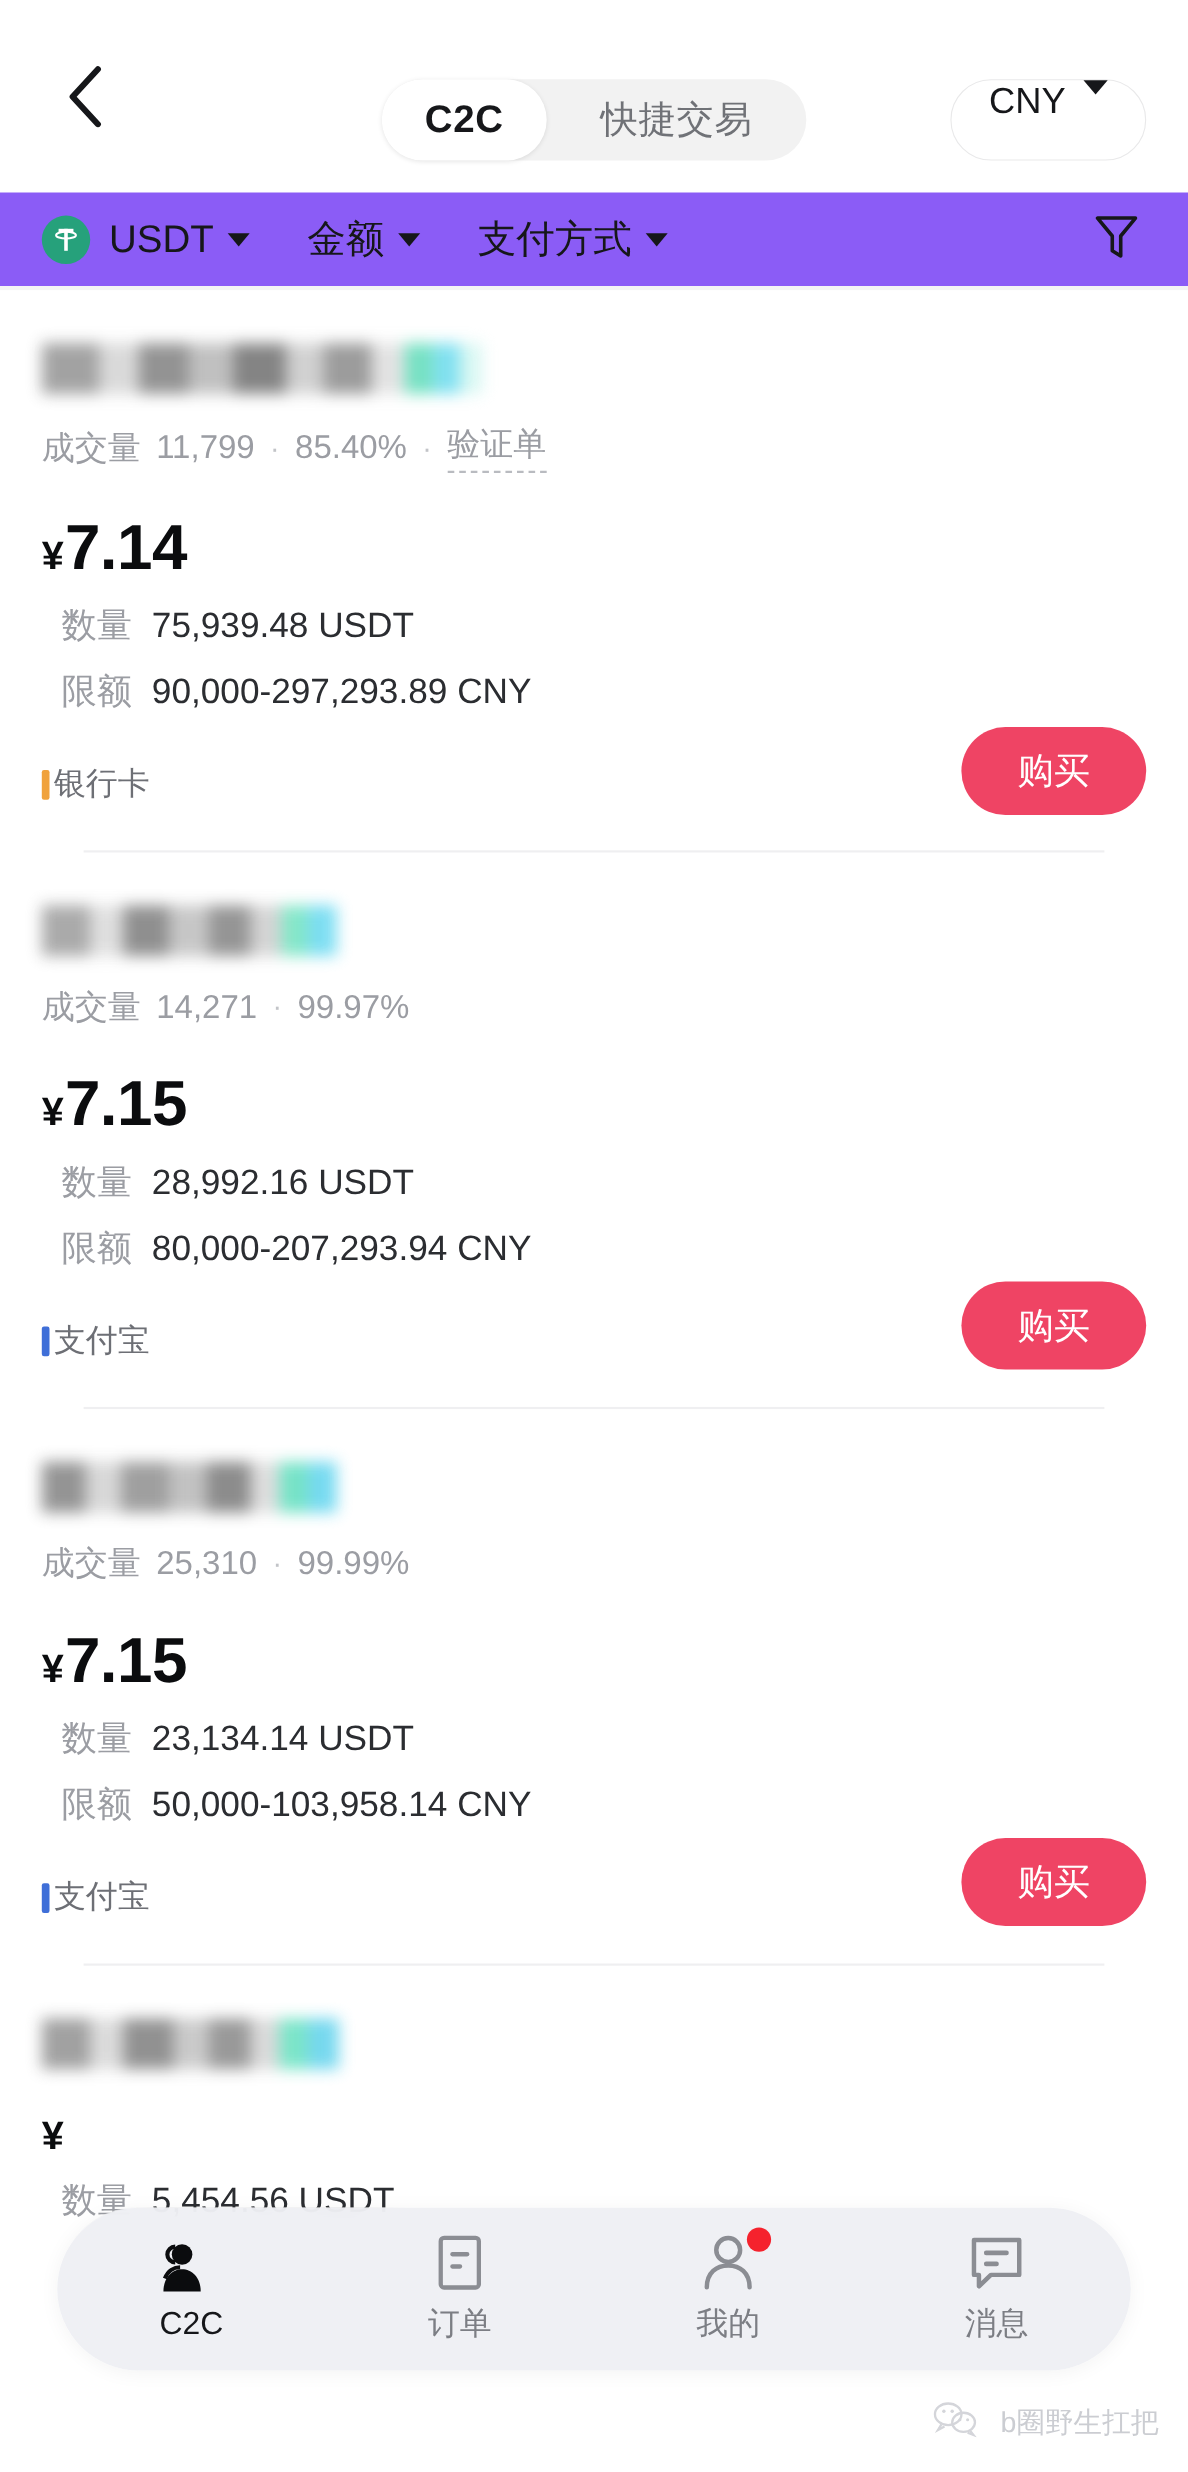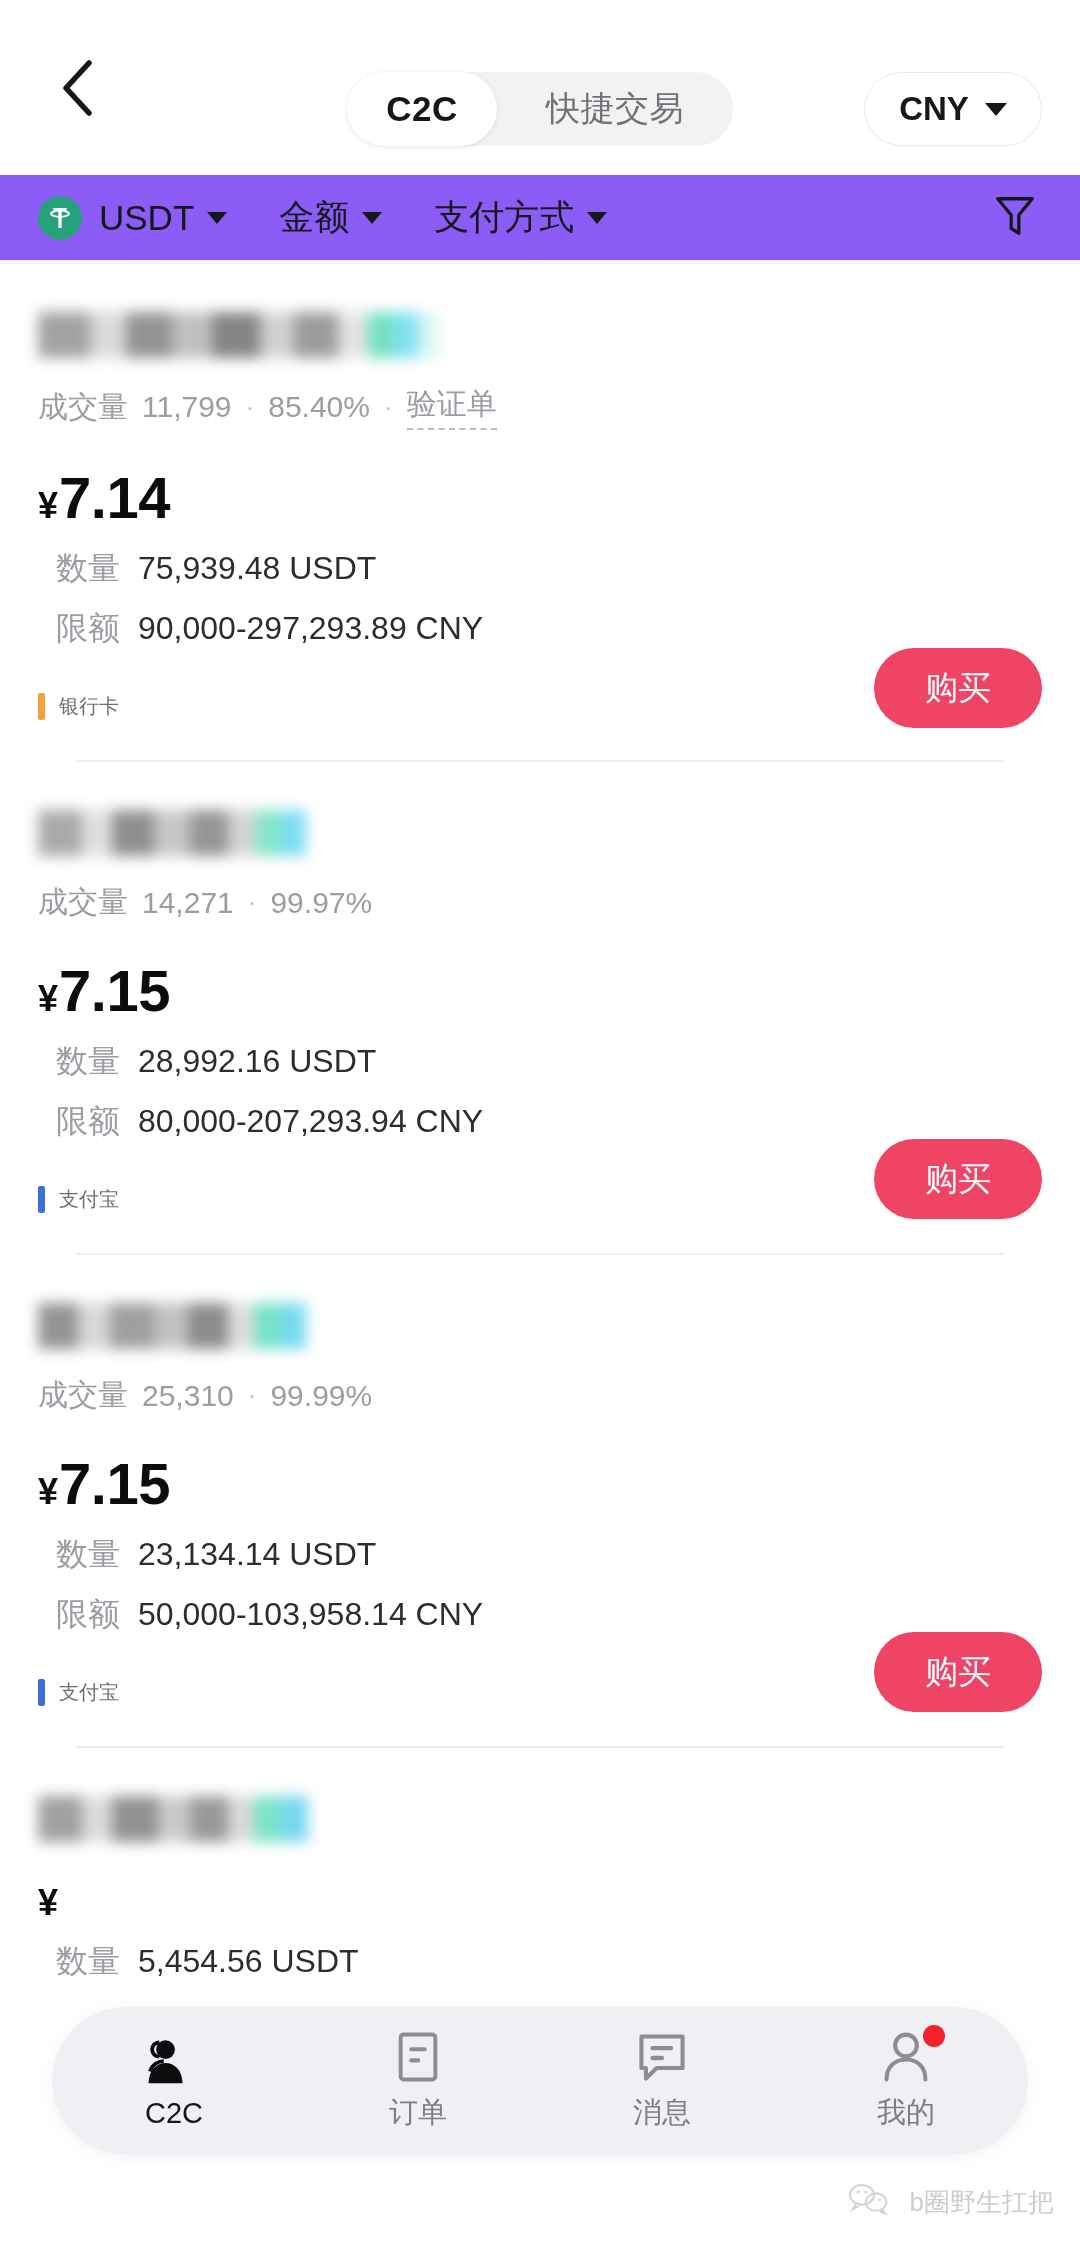--- a/index.html
+++ b/index.html
@@ -36,22 +36,22 @@
     background:#ffffff; color:#16171a; font-weight:700;
     border-radius:46px; width:150px; height:74px;
     box-shadow:0 1px 5px rgba(0,0,0,0.10);
   }
   .seg.inactive { color:#707277; width:236px; font-weight:400; font-size:34px; }
 
   .cur-btn {
     position:absolute; right:38px; top:72px;
     height:74px; min-width:178px; padding:0 26px;
     border:1.6px solid #e9e9ea; border-radius:40px; background:#fff;
-    display:flex; align-items:center; justify-content:center; gap:16px;
-    font-size:33px; color:#16171a; font-weight:700;
+    display:flex; justify-content:center; gap:16px;
+    font-size:33px; color:#16171a; font-weight:400;
   }
   .caret { width:0; height:0; border-left:11px solid transparent; border-right:11px solid transparent; border-top:13px solid #16171a; }
   .caret.sm { border-left-width:10px; border-right-width:10px; border-top-width:12px; }
 
   
   .filterbar {
     height:85px; display:flex; align-items:center; padding:0 38px;
     background:#8b5cf6; position:relative;
   }
   .filt { display:flex; align-items:center; gap:13px; margin-right:52px; }
@@ -79,21 +79,21 @@
   .stats .verify { color:#9b9da3; border-bottom:2.5px dashed #b9bbc0; padding-bottom:3px; }
 
   .price { margin-top:34px; display:flex; align-items:baseline; color:#0b0c0e; }
   .price .yen { font-size:36px; font-weight:700; margin-right:2px; letter-spacing:-1px; }
   .price .val { font-size:58px; font-weight:700; letter-spacing:-0.5px; }
 
   .kv { margin-top:16px; display:flex; align-items:baseline; font-size:32px;text-align:center; }
   .kv .k { color:#9b9da3; width:100px; flex:0 0 auto; }
   .kv .v { color:#2b2d31; }
 
-  .paytag { margin-top:42px; display:flex; align-items:center; gap:14px; font-size:20px; color:#6d6f75;font-family:Liberation Serif, serif; }
+  .paytag { margin-top:42px; display:flex; align-items:center; gap:4px; font-size:29px; color:#6d6f75;font-family:Liberation Serif, serif; }
   .bar { width:7px; height:27px; border-radius:2px; flex:0 0 auto; }
 
   .buy {
     position:absolute; right:38px;
     width:168px; height:80px; border-radius:44px;
     background:#ef4464; color:#fff; font-size:33px;
     display:flex; align-items:center; justify-content:center; border:none;
   }
   .divider { height:2px; background:#efeff1; margin:40px 38px 0 38px; }
 
@@ -359,39 +359,39 @@
         <svg width="50" height="52" viewBox="0 0 22 24">
           <rect x="3" y="1.6" width="16" height="20.8" rx="1.4" fill="none" stroke="#8b8d93" stroke-width="1.8"></rect>
           <rect x="7" y="7.5" width="8" height="1.9" rx="0.9" fill="#8b8d93"></rect>
           <rect x="7" y="12.6" width="5" height="1.9" rx="0.9" fill="#8b8d93"></rect>
         </svg>
       </span>
       <span class="t">订单</span>
     </div>
 
     <div class="navitem">
+      <span class="badge"></span>
+      <span class="ic">
+        <svg width="50" height="52" viewBox="0 0 22 23">
+          <circle cx="11" cy="6.4" r="4.8" fill="none" stroke="#8b8d93" stroke-width="1.8"></circle>
+          <path d="M2.4 21.4 C2.4 15.6 6.3 12.6 11 12.6 C15.7 12.6 19.6 15.6 19.6 21.4" fill="none" stroke="#8b8d93" stroke-width="1.8" stroke-linecap="round"></path>
+        </svg>
+      </span>
+      <span class="t">我的</span>
+    </div>
+
+    <div class="navitem">
       <span class="ic">
         <svg width="52" height="52" viewBox="0 0 23 23">
           <path d="M2.4 2.4 H20.6 V16.4 H9.2 L4.4 21 V16.4 H2.4 Z" fill="none" stroke="#8b8d93" stroke-width="1.8" stroke-linejoin="round"></path>
           <rect x="6.4" y="6.6" width="10" height="1.9" rx="0.9" fill="#8b8d93"></rect>
           <rect x="6.4" y="11" width="6" height="1.9" rx="0.9" fill="#8b8d93"></rect>
         </svg>
       </span>
       <span class="t">消息</span>
-    </div>
-
-    <div class="navitem">
-      <span class="badge"></span>
-      <span class="ic">
-        <svg width="50" height="52" viewBox="0 0 22 23">
-          <circle cx="11" cy="6.4" r="4.8" fill="none" stroke="#8b8d93" stroke-width="1.8"></circle>
-          <path d="M2.4 21.4 C2.4 15.6 6.3 12.6 11 12.6 C15.7 12.6 19.6 15.6 19.6 21.4" fill="none" stroke="#8b8d93" stroke-width="1.8" stroke-linecap="round"></path>
-        </svg>
-      </span>
-      <span class="t">我的</span>
     </div>
 
   </div>
 
   <div class="watermark">
     <span class="wm-ic">
       <svg width="42" height="34" viewBox="0 0 30 24">
         <ellipse cx="10" cy="9" rx="8.6" ry="7" fill="none" stroke="#c9cbd0" stroke-width="1.5"></ellipse>
         <path d="M5.6 15.6 L3.4 19.2 L7.6 17" fill="none" stroke="#c9cbd0" stroke-width="1.5"></path>
         <circle cx="7.2" cy="7" r="1.1" fill="#c9cbd0"></circle>

